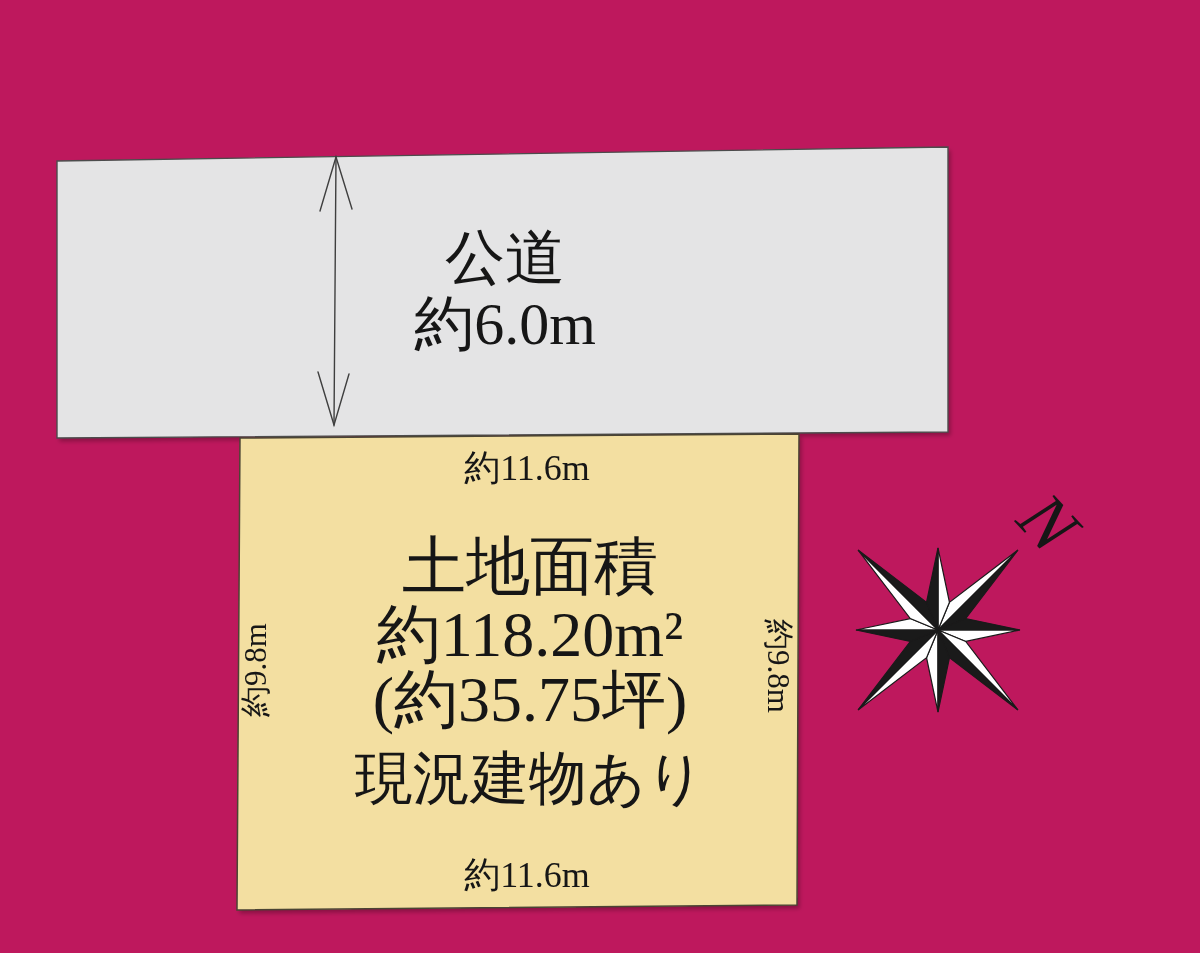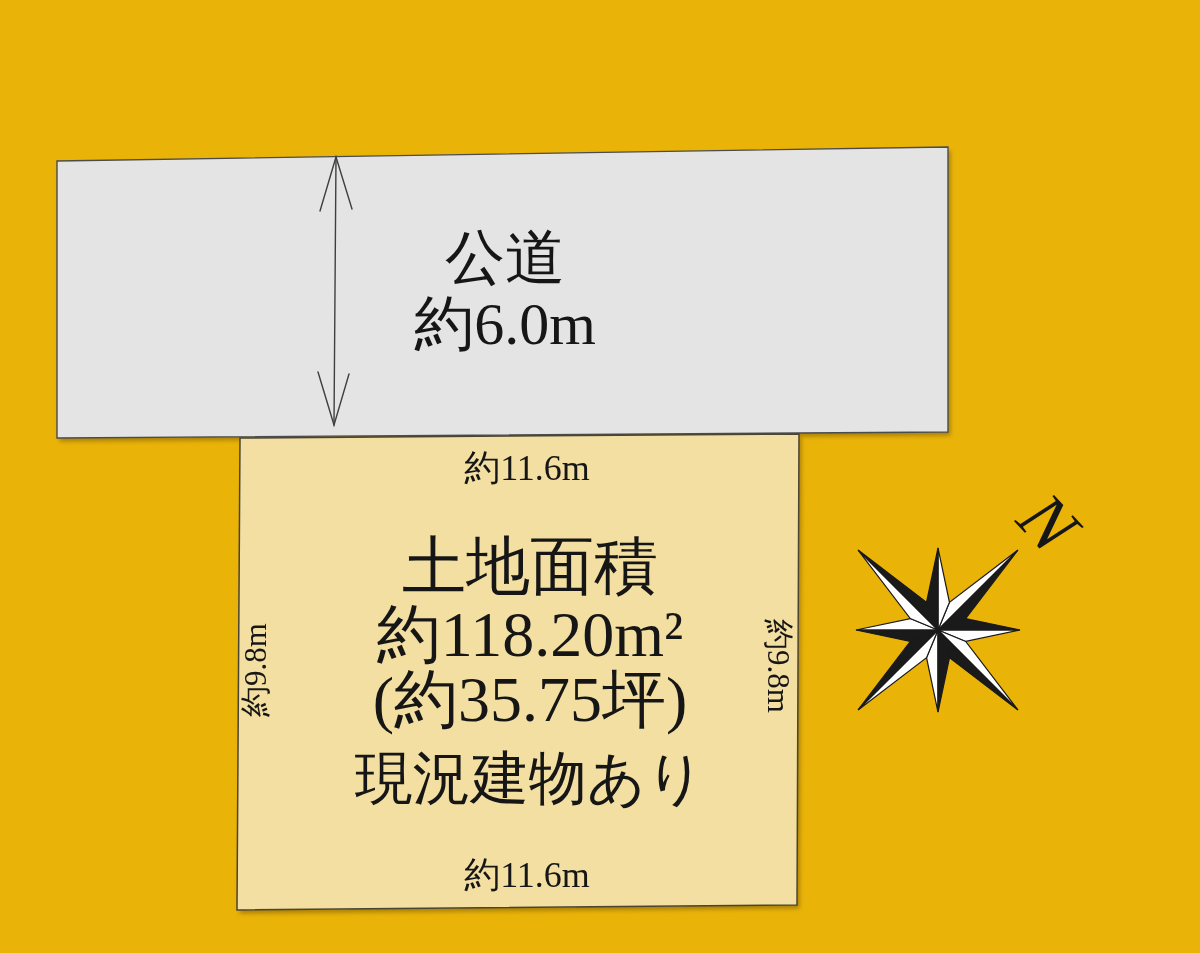--- a/index.html
+++ b/index.html
@@ -4,21 +4,21 @@
 <style>
   html, body {
     margin: 0;
     padding: 0;
     background: #ffffff;
   }
   .canvas {
     position: relative;
     width: 1200px;
     height: 953px;
-    background: #eab308;
+    background: #be185d;
     overflow: hidden;
     font-family: "Liberation Serif", "DejaVu Serif", serif;
   }
   svg text {
     font-family: "Liberation Serif", "DejaVu Serif", serif;
     fill: #161616;
   }
 </style>
 </head>
 <body>

